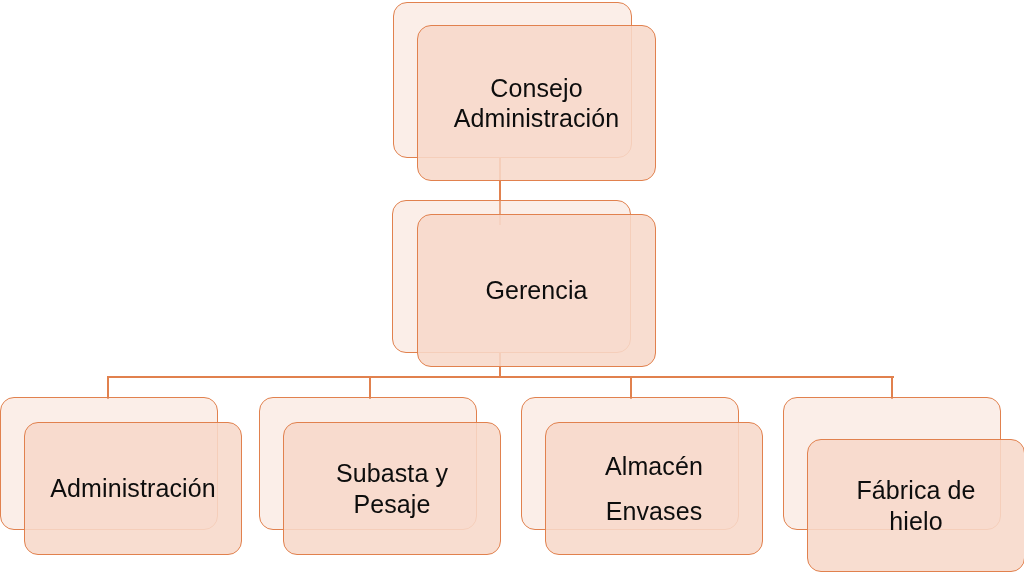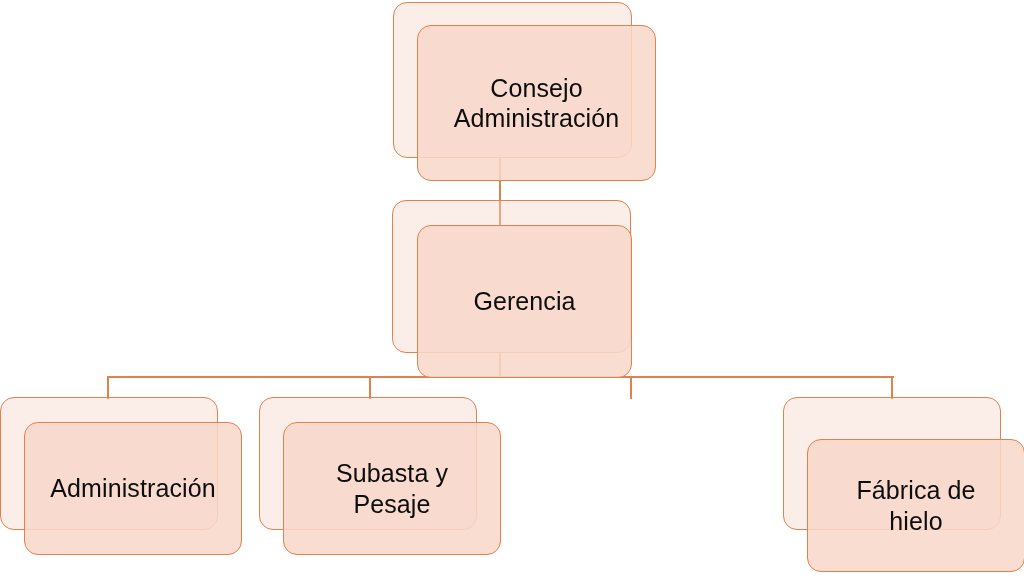--- a/index.html
+++ b/index.html
@@ -83,40 +83,47 @@
   <div class="node" style="left:393px; top:2px; width:263px; height:179px;">
     <div class="card card-back" style="width:239px; height:156px;"></div>
     <div class="card card-front" style="left:24px; top:23px; width:239px; height:156px;">
       <span class="card-label">Consejo
 Administración</span>
     </div>
   </div>
 
   <div class="node" style="left:392px; top:200px; width:264px; height:178px;">
     <div class="card card-back" style="width:239px; height:153px;"></div>
-    <div class="card card-front" style="left:25px; top:25px; width:215px; height:153px;">
+    <div class="card card-front" style="left:25px; top:14px; width:239px; height:153px;">
       <span class="card-label">Gerencia</span>
     </div>
   </div>
 
   <div class="node" style="left:0px; top:397px; width:242px; height:158px;">
     <div class="card card-back" style="width:218px; height:133px;"></div>
     <div class="card card-front" style="left:24px; top:25px; width:218px; height:133px;">
       <span class="card-label">Administración</span>
     </div>
   </div>
 
   <div class="node" style="left:259px; top:397px; width:242px; height:202px;">
     <div class="card card-back" style="width:218px; height:133px;"></div>
     <div class="card card-front" style="left:24px; top:25px; width:218px; height:133px;">
       <span class="card-label">Subasta y
 Pesaje</span>
     </div>
   </div>
 
+  <div class="node" style="left:521px; top:397px; width:242px; height:158px;">
+    <div class="card card-back" style="width:218px; height:133px;"></div>
+    <div class="card card-front" style="left:24px; top:25px; width:218px; height:133px;">
+      <span class="card-label loose">Almacén
+Envases</span>
+    </div>
+  </div>
 
   <div class="node" style="left:783px; top:397px; width:242px; height:158px;">
     <div class="card card-back" style="width:218px; height:133px;"></div>
     <div class="card card-front" style="left:24px; top:42px; width:218px; height:133px;">
       <span class="card-label">Fábrica de
 hielo</span>
     </div>
   </div>
 
 </div>

